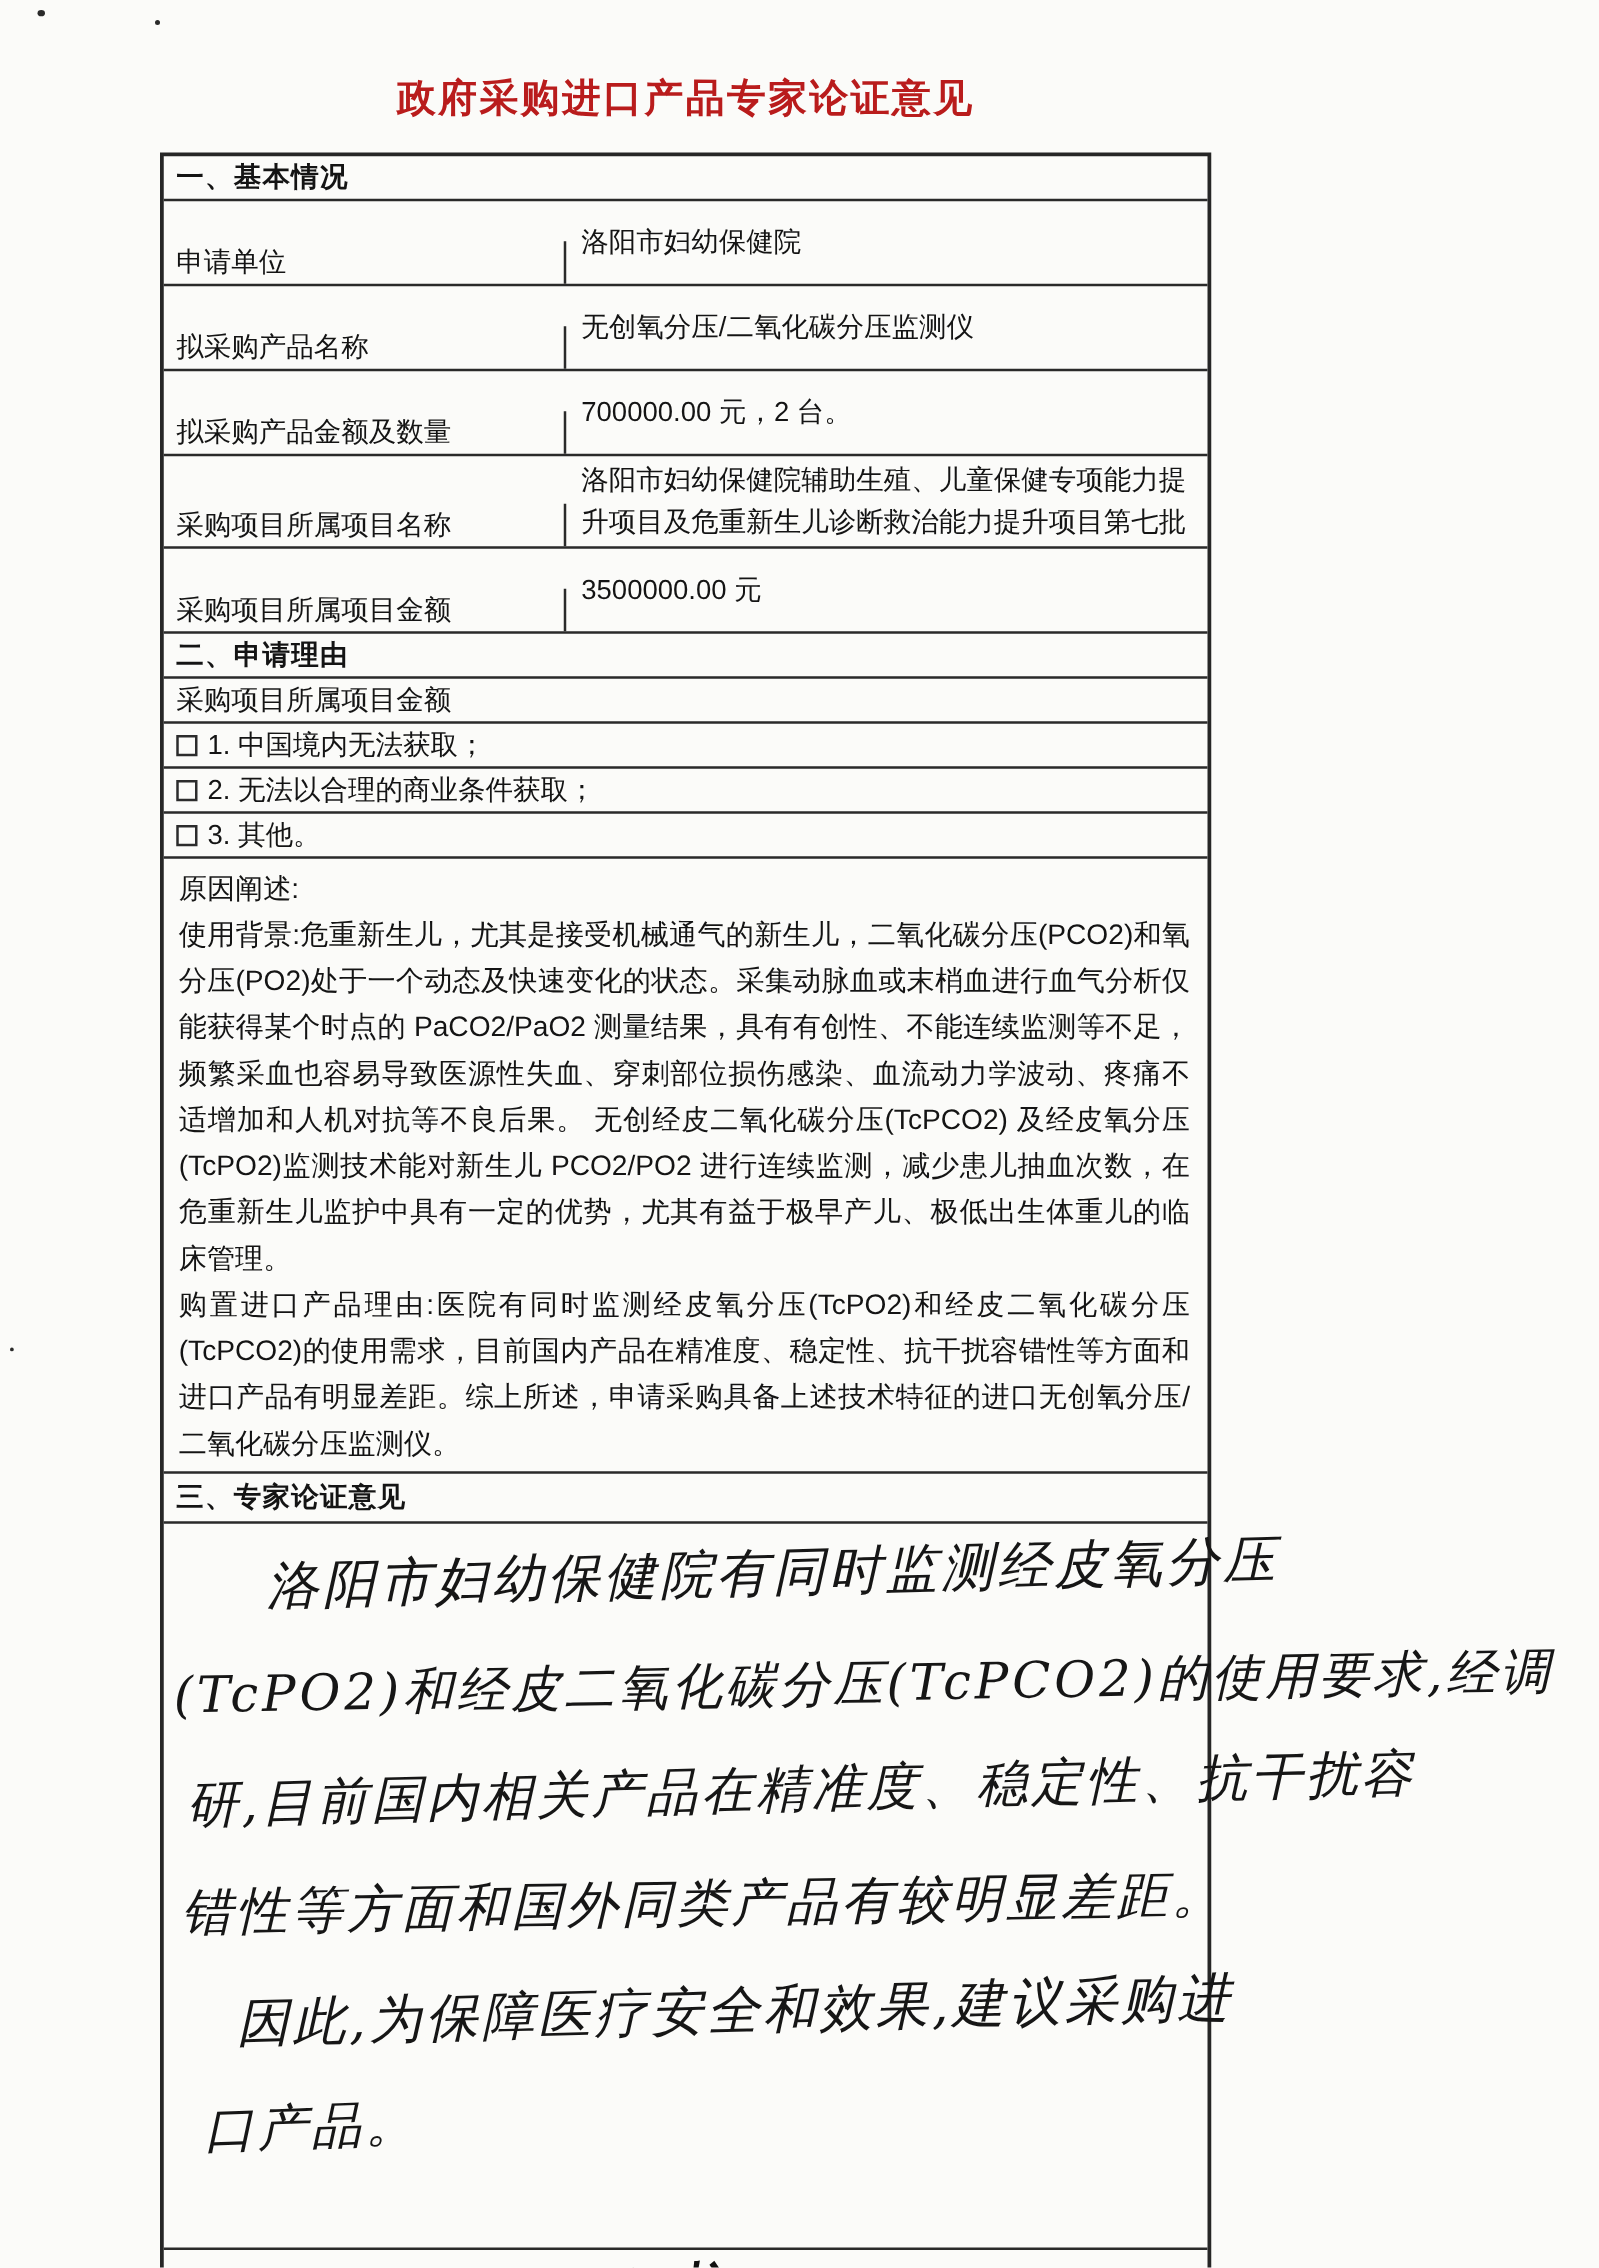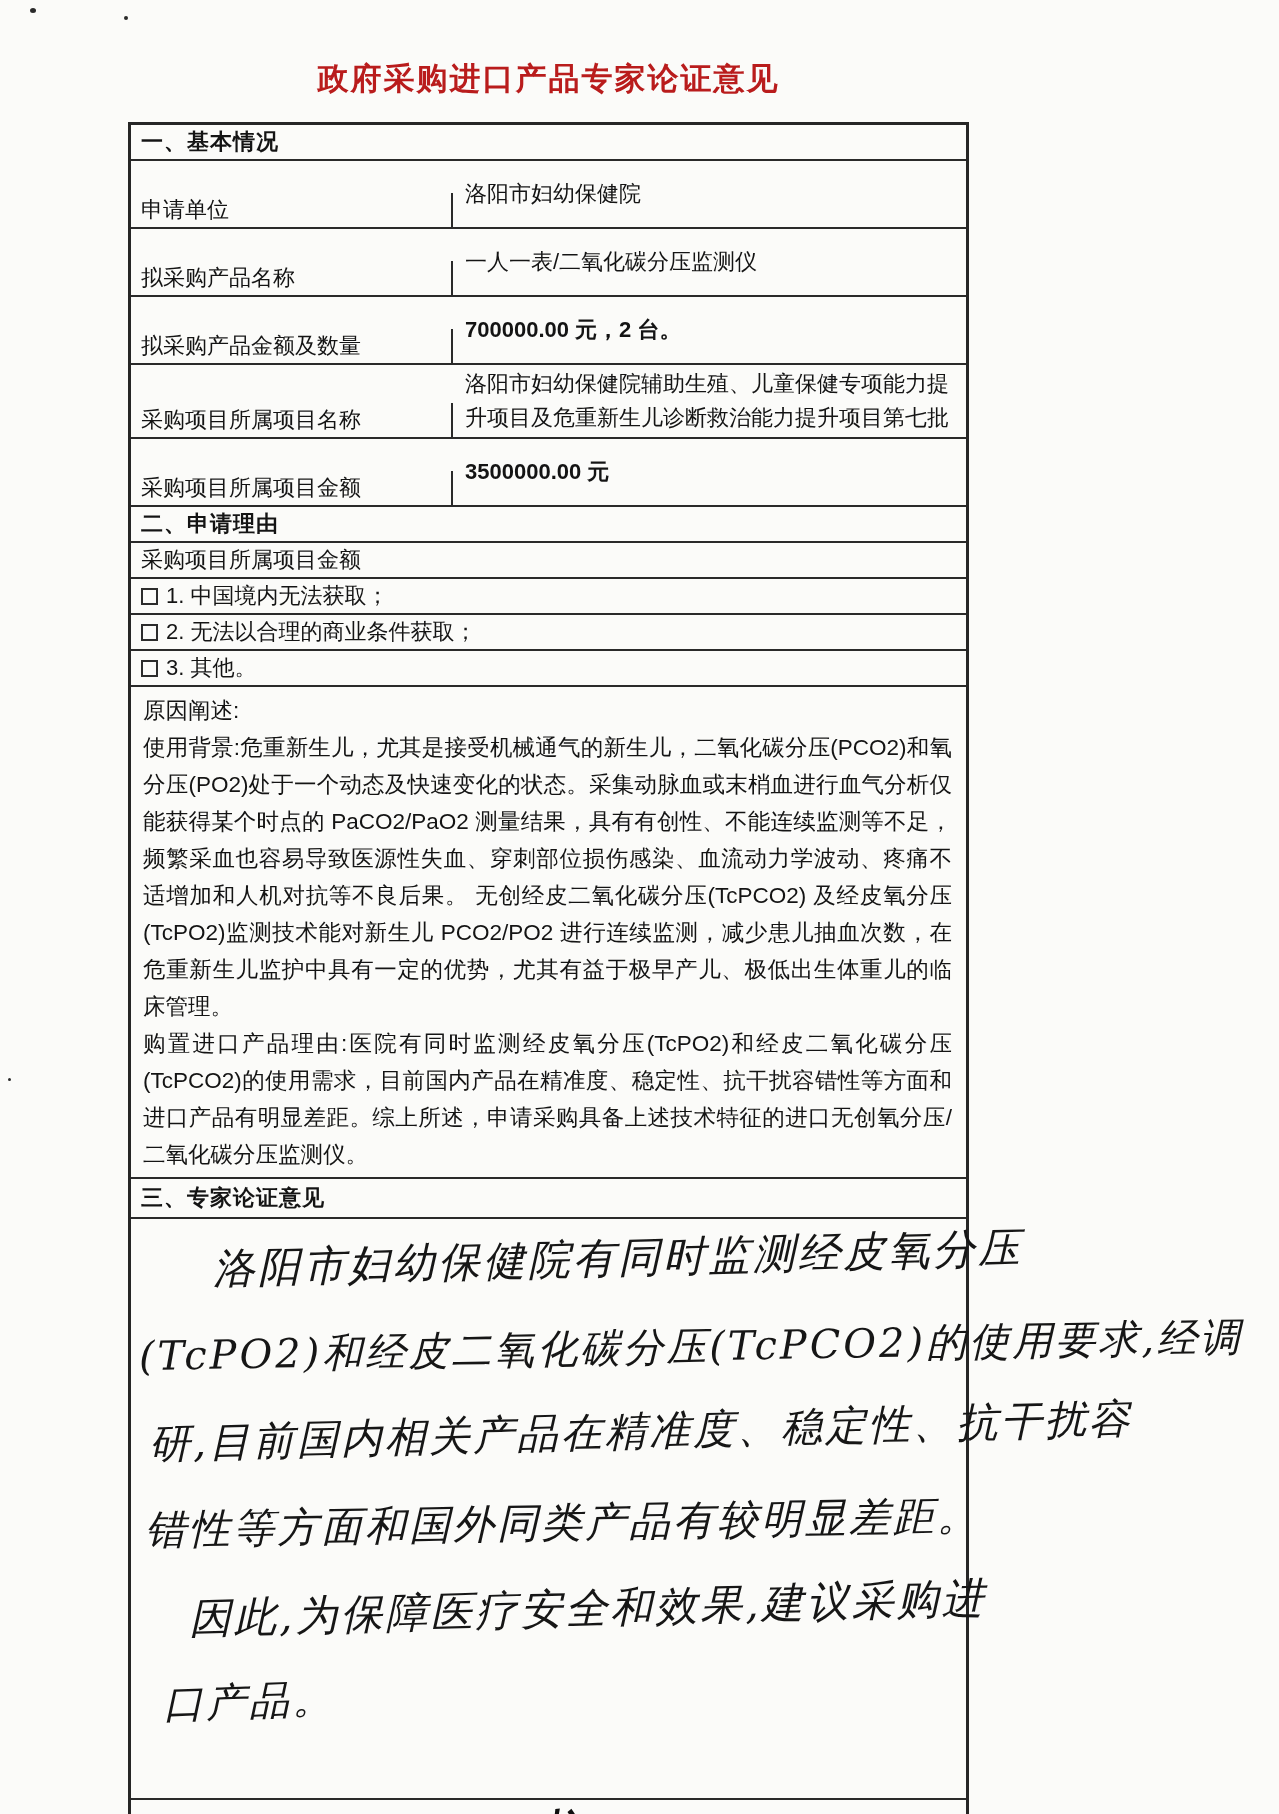--- a/index.html
+++ b/index.html
@@ -22,21 +22,21 @@
     border:3px solid #262626;box-sizing:border-box;
     font-size:22px;color:#141414;
   }
   .r{display:flex;border-bottom:2px solid #2a2a2a;box-sizing:border-box;align-items:stretch;}
   .r:last-child{border-bottom:none;}
   .lab{width:322px;border-right:2px solid #2a2a2a;padding:2px 10px;display:flex;align-items:center;box-sizing:border-box;margin-top:32px;}
   .val{flex:1;padding:2px 12px;display:flex;align-items:center;box-sizing:border-box;line-height:1.55;}
   .full{flex:1;padding:2px 10px;display:flex;align-items:center;box-sizing:border-box;}
   .h34{min-height:34px;} .h36{min-height:36px;} .h74{min-height:74px;align-items:flex-end;}
   .sect{font-weight:600;letter-spacing:1px;}
-  .num{font-weight:bold;font-family:"Liberation Sans","DejaVu Sans",sans-serif;}
+  .num{font-weight:normal;font-family:"Liberation Sans","DejaVu Sans",sans-serif;}
   .cb{
     width:17px;height:17px;border:2px solid #2c2c2c;display:inline-block;
     margin-right:8px;flex:0 0 auto;background:transparent;box-sizing:border-box;
   }
   .reason-cell{display:block;min-height:451px;padding:6px 14px 4px 12px;box-sizing:border-box;line-height:37px;font-size:22.5px;text-align:justify;}
   .reason-title{line-height:36px;}
   
   .sec3-head{min-height:40px;}
   .hw-area{position:relative;height:581px;border-bottom:none;}
   .hand{
@@ -72,21 +72,21 @@
     <div class="full sect">一、基本情况</div>
   </div>
 
   <div class="r h36">
     <div class="lab">申请单位</div>
     <div class="val">洛阳市妇幼保健院</div>
   </div>
 
   <div class="r h36">
     <div class="lab">拟采购产品名称</div>
-    <div class="val">一人一表/二氧化碳分压监测仪</div>
+    <div class="val">无创氧分压/二氧化碳分压监测仪</div>
   </div>
 
   <div class="r h36">
     <div class="lab">拟采购产品金额及数量</div>
     <div class="val num">700000.00 元，2 台。</div>
   </div>
 
   <div class="r h74">
     <div class="lab">采购项目所属项目名称</div>
     <div class="val">洛阳市妇幼保健院辅助生殖、儿童保健专项能力提升项目及危重新生儿诊断救治能力提升项目第七批</div>

